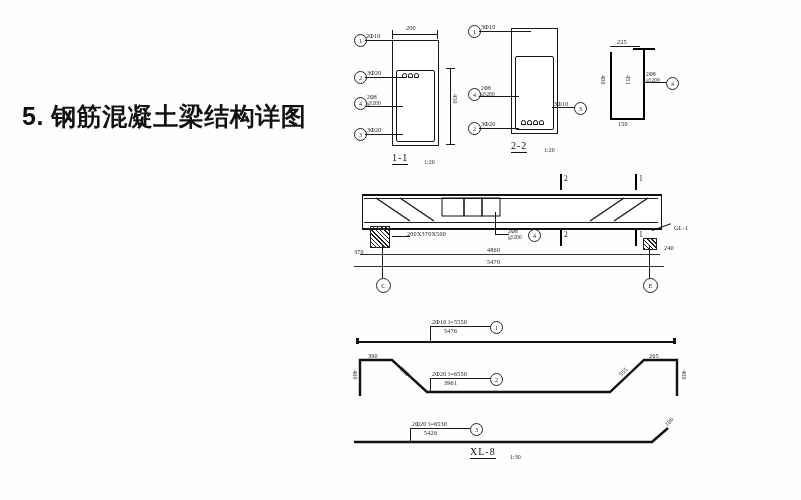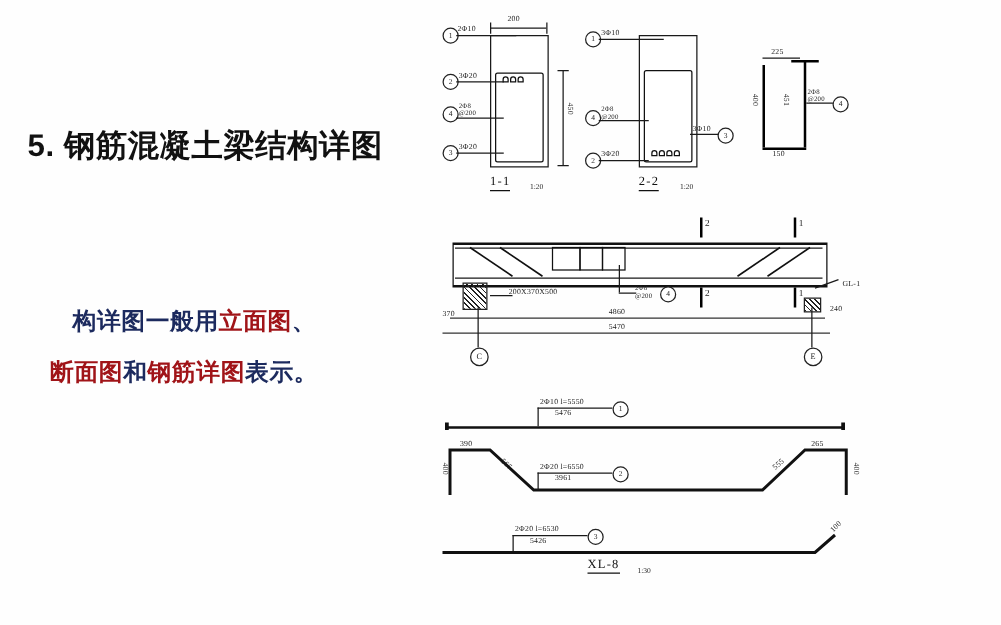--- a/index.html
+++ b/index.html
@@ -68,28 +68,22 @@
             border-left:1.2px solid #111;border-right:1.2px solid #111;}
   .rbar{position:absolute;background:#111;}
 </style>
 </head>
 <body>
 
 <div class="stage">
 
   <div class="abs" id="title-heading">5. 钢筋混凝土梁结构详图</div>
 
-  <div class="abs body-line" id="body-line-2">
-    <span>构详图一般用</span><span class="hl">立面图</span><span>、</span>
-  </div>
-  <div class="abs body-line" id="body-line-3">
-    <span class="hl">断面图</span><span>和</span><span class="hl">钢筋详图</span><span>表示。</span>
-  </div>
-
-  <div class="abs tech" style="left:352px;top:4px;width:112px;height:160px;">
+
+  <div class="abs tech" style="left:352px;top:16px;width:112px;height:160px;">
 
     <div class="ln hline" style="left:40px;top:18px;width:45px;"></div>
     <div class="ln vline" style="left:40px;top:14px;height:9px;"></div>
     <div class="ln vline" style="left:85px;top:14px;height:9px;"></div>
     <div class="abs tnum" style="left:54px;top:8px;">200</div>
 
     <div class="csec-outer" style="left:40px;top:24px;width:45px;height:104px;"></div>
 
     <div class="csec-inner" style="left:44px;top:54px;width:37px;height:70px;"></div>
 

